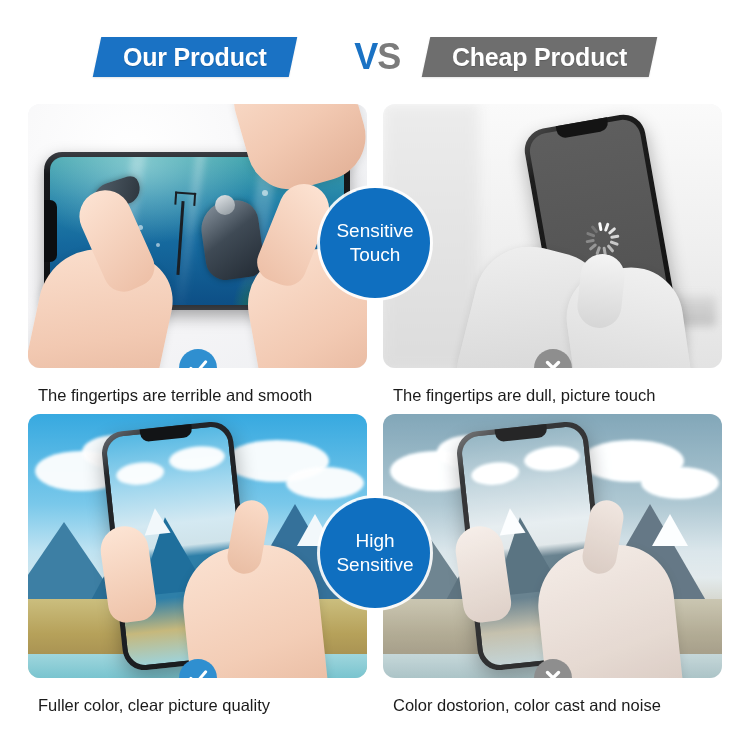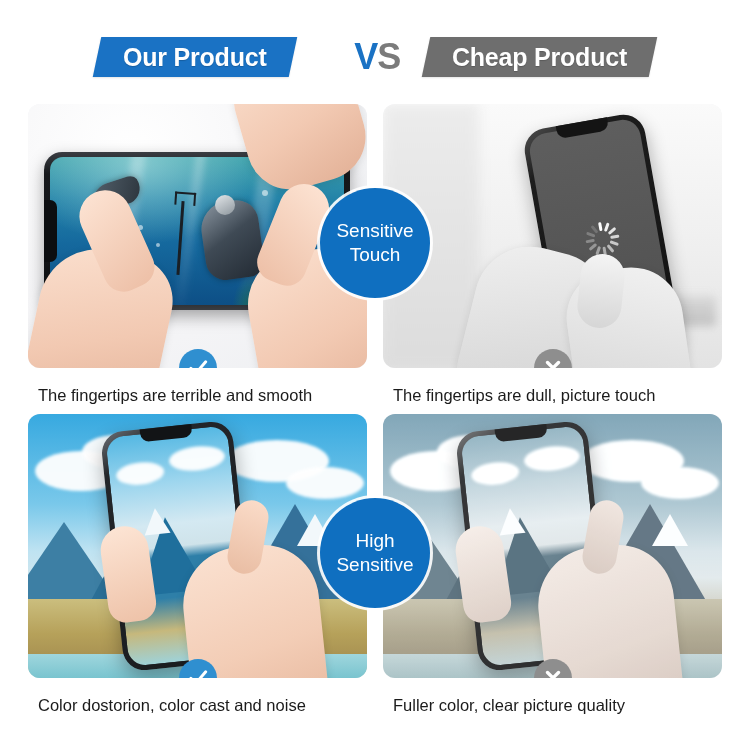--- a/index.html
+++ b/index.html
@@ -717,19 +717,19 @@
           </div>
         </div>
       </div>
 
       <div class="center-badge">
         <div>High</div>
         <div>Sensitive</div>
       </div>
 
       <div class="captions">
+        <div class="caption">Fuller color, clear picture quality</div>
         <div class="caption">Color dostorion, color cast and noise</div>
-        <div class="caption">Fuller color, clear picture quality</div>
       </div>
     </div>
 
   </div>
 </div>
 
 </body></html>

